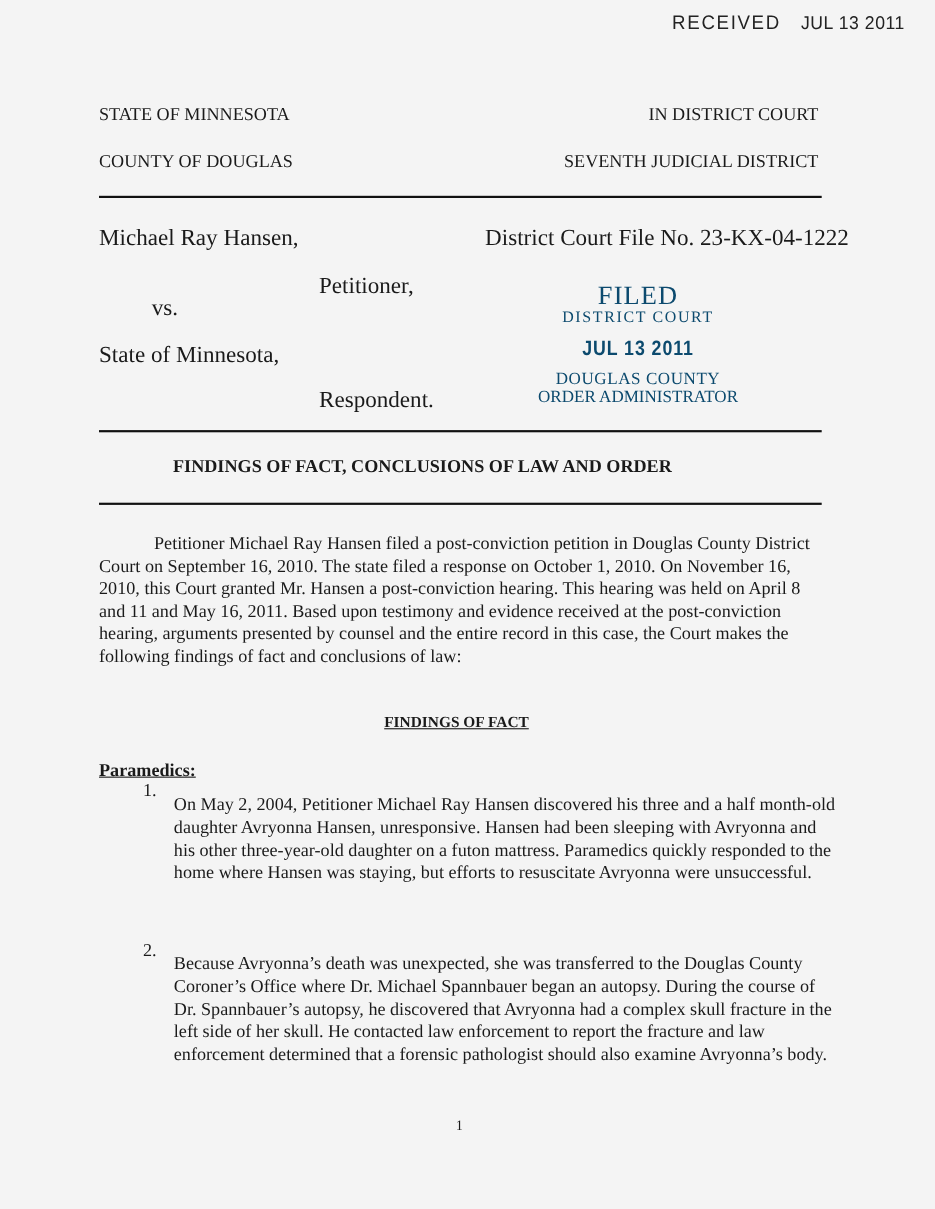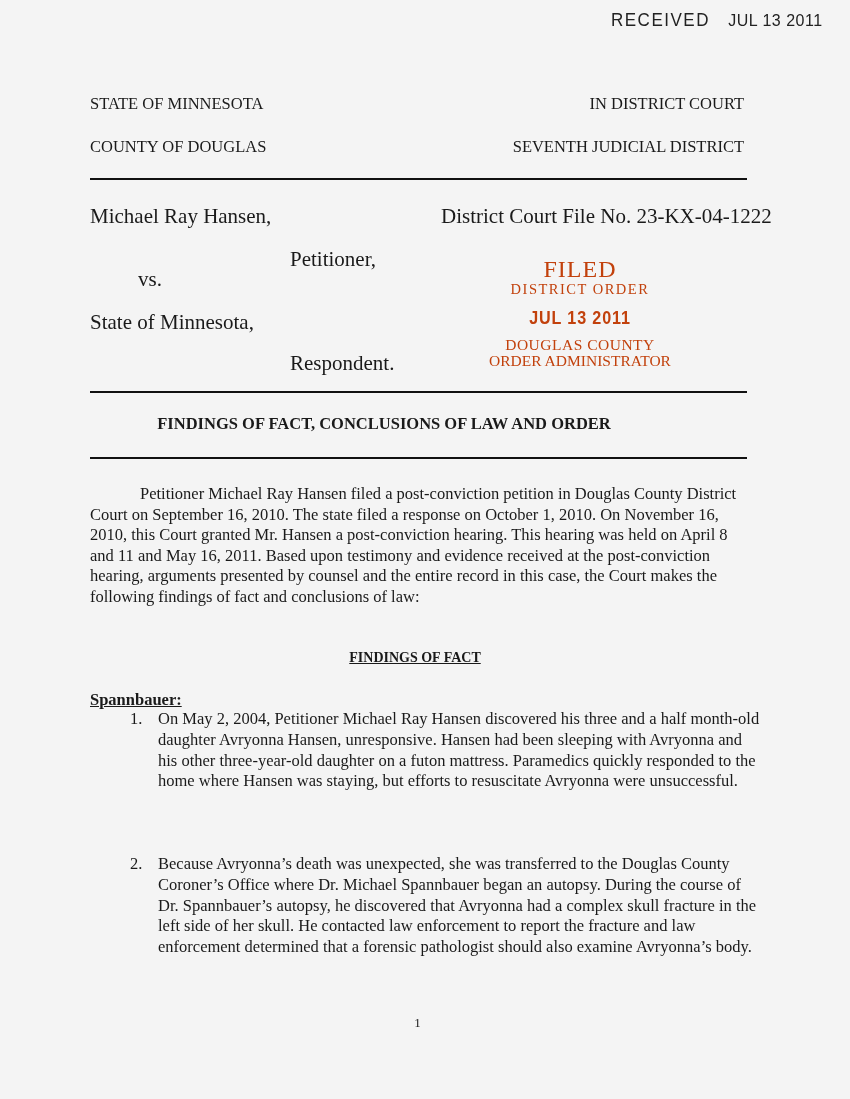--- a/index.html
+++ b/index.html
@@ -16,33 +16,33 @@
     left: 611px; top: 11px;
     font-family: "Liberation Sans", sans-serif;
     font-size: 17px; letter-spacing: 1.5px;
     color: #222;
     transform: scaleY(1.05);
   }
   .stamp-received .date { margin-left: 12px; letter-spacing: 0.5px; font-size: 16px; }
   .hdr { font-size: 16.5px; }
   .rule { left: 90px; width: 657px; height: 2px; background: #111; }
   .caption { font-size: 21px; }
-  .filed-stamp { left: 470px; top: 257px; width: 220px; text-align: center; color: #c2410c; }
+  .filed-stamp { left: 470px; top: 257px; width: 220px; text-align: center; color: #0c4a6e; }
   .filed-stamp .filed { font-size: 24px; letter-spacing: 1px; line-height: 24px; }
   .filed-stamp .dc { font-size: 14.5px; letter-spacing: 1.5px; line-height: 16px; }
   .filed-stamp .date { font-family: "Liberation Sans", sans-serif; font-size: 19px; font-weight: bold; letter-spacing: 1px; margin-top: 10px; transform: scaleX(0.85); }
   .filed-stamp .county { font-size: 15.5px; margin-top: 8px; line-height: 16px; letter-spacing: 0.5px; }
   .filed-stamp .admin { font-size: 15.5px; line-height: 16px; }
   .title { left: 0; width: 768px; top: 414px; text-align: center; font-weight: bold; font-size: 16.5px; }
   .body-para { left: 90px; width: 660px; top: 484px; font-size: 16.5px; line-height: 20.5px; text-indent: 50px; }
   .section-title { left: 0; width: 830px; top: 650px; text-align: center; font-weight: bold; text-decoration: underline; font-size: 14px; }
   .sub-title { left: 90px; top: 690px; font-weight: bold; text-decoration: underline; font-size: 16.5px; }
   .item { left: 130px; width: 630px; font-size: 16.5px; line-height: 20.8px; }
   .item .num { position: absolute; left: 0; top: 0; }
-  .item .txt { margin-left: 28px; display: block; }
+  .item .txt { margin-left: 28px; display: block; margin-top: 12px; }
   .page-num { left: 0; width: 835px; top: 1015px; text-align: center; font-size: 13px; }
 </style>
 </head>
 <body>
 
 <div class="abs stamp-received">
   <span>RECEIVED</span>
   <span class="date">JUL 13 2011</span>
 </div>
 
@@ -55,36 +55,36 @@
 
 <div class="abs caption" style="left:90px; top:204px;">Michael Ray Hansen,</div>
 <div class="abs caption" style="left:441px; top:204px;">District Court File No. 23-KX-04-1222</div>
 <div class="abs caption" style="left:290px; top:247px;">Petitioner,</div>
 <div class="abs caption" style="left:138px; top:267px;">vs.</div>
 <div class="abs caption" style="left:90px; top:310px;">State of Minnesota,</div>
 <div class="abs caption" style="left:290px; top:351px;text-align:center;">Respondent.</div>
 
 <div class="abs filed-stamp">
   <div class="filed">FILED</div>
-  <div class="dc">DISTRICT ORDER</div>
+  <div class="dc">DISTRICT COURT</div>
   <div class="date">JUL 13 2011</div>
   <div class="county">DOUGLAS COUNTY</div>
   <div class="admin">ORDER ADMINISTRATOR</div>
 </div>
 
 <div class="abs rule" style="top:391px;"></div>
 
 <div class="abs title">FINDINGS OF FACT, CONCLUSIONS OF LAW AND ORDER</div>
 
 <div class="abs rule" style="top:457px;"></div>
 
 <div class="abs body-para">Petitioner Michael Ray Hansen filed a post-conviction petition in Douglas County District Court on September 16, 2010.  The state filed a response on October 1, 2010.  On November 16, 2010, this Court granted Mr. Hansen a post-conviction hearing.  This hearing was held on April 8 and 11 and May 16, 2011.  Based upon testimony and evidence received at the post-conviction hearing, arguments presented by counsel and the entire record in this case, the Court makes the following findings of fact and conclusions of law:</div>
 
 <div class="abs section-title">FINDINGS OF FACT</div>
-<div class="abs sub-title">Spannbauer:</div>
+<div class="abs sub-title">Paramedics:</div>
 
 <div class="abs item" style="top:709px;">
   <span class="num">1.</span>
   <span class="txt">On May 2, 2004, Petitioner Michael Ray Hansen discovered his three and a half month-old daughter Avryonna Hansen, unresponsive.  Hansen had been sleeping with Avryonna and his other three-year-old daughter on a futon mattress.  Paramedics quickly responded to the home where Hansen was staying, but efforts to resuscitate Avryonna were unsuccessful.</span>
 </div>
 
 <div class="abs item" style="top:854px;">
   <span class="num">2.</span>
   <span class="txt">Because Avryonna’s death was unexpected, she was transferred to the Douglas County Coroner’s Office where Dr. Michael Spannbauer began an autopsy.  During the course of Dr. Spannbauer’s autopsy, he discovered that Avryonna had a complex skull fracture in the left side of her skull.  He contacted law enforcement to report the fracture and law enforcement determined that a forensic pathologist should also examine Avryonna’s body.</span>
 </div>

